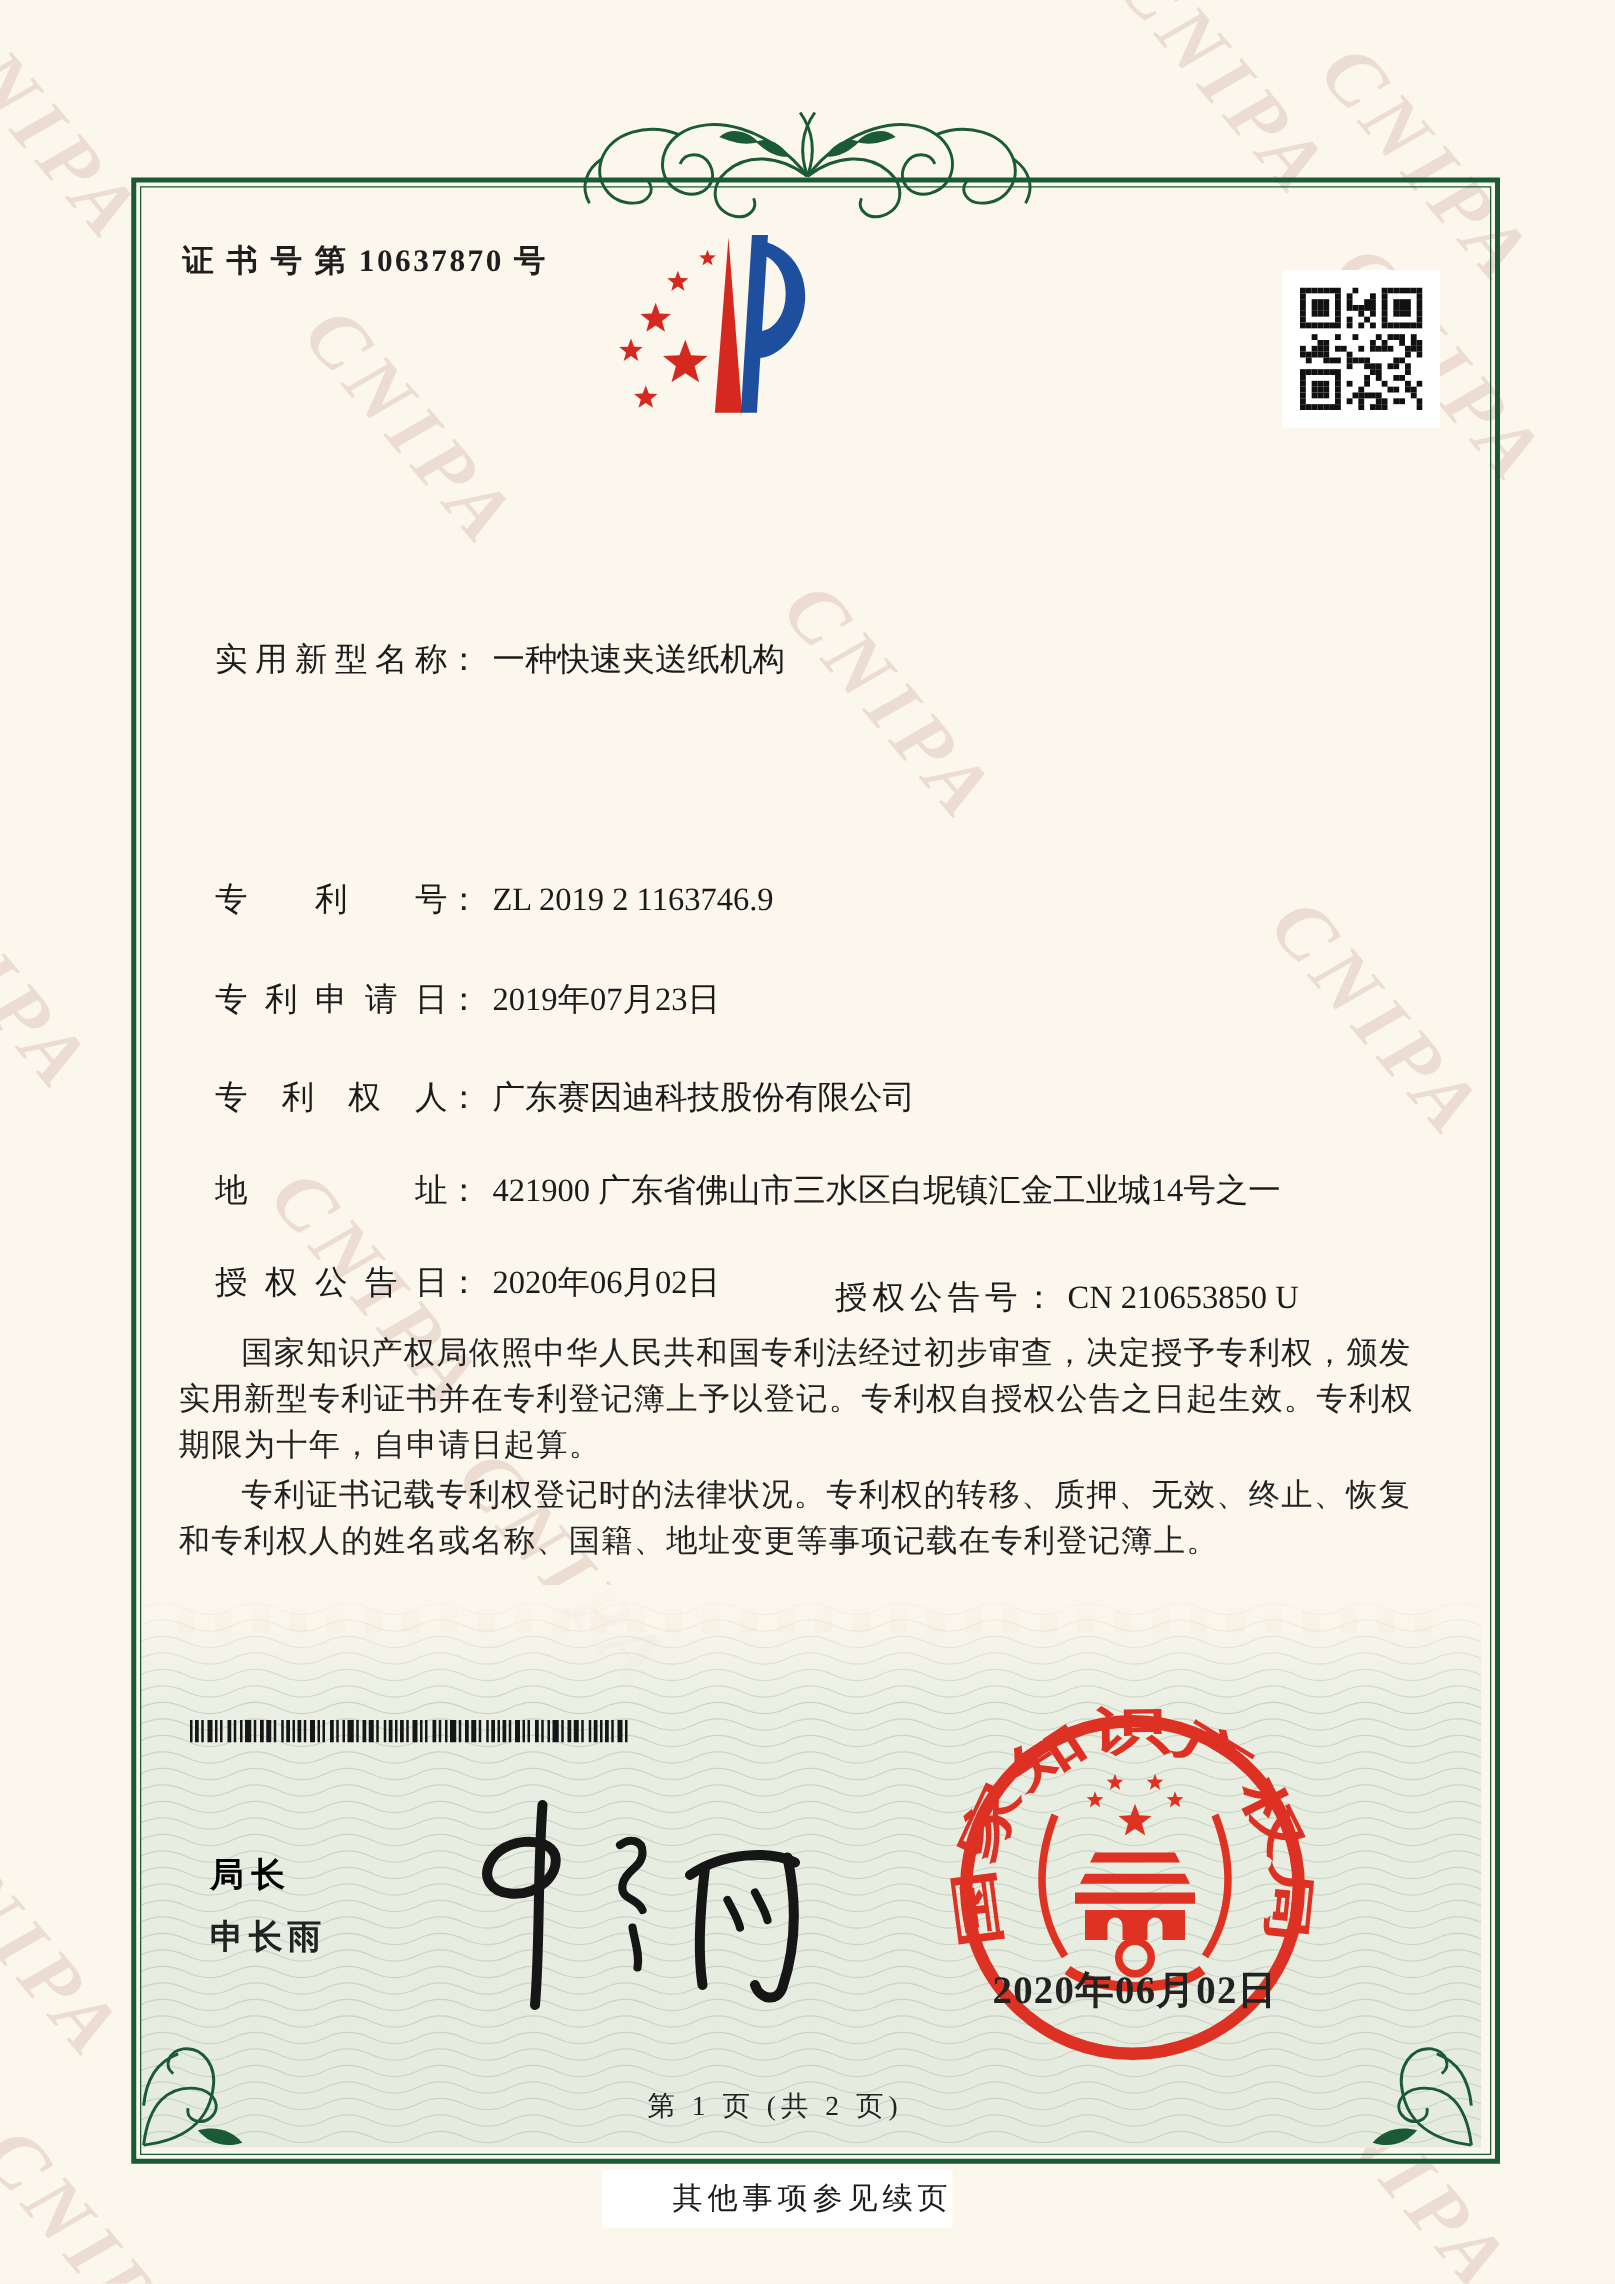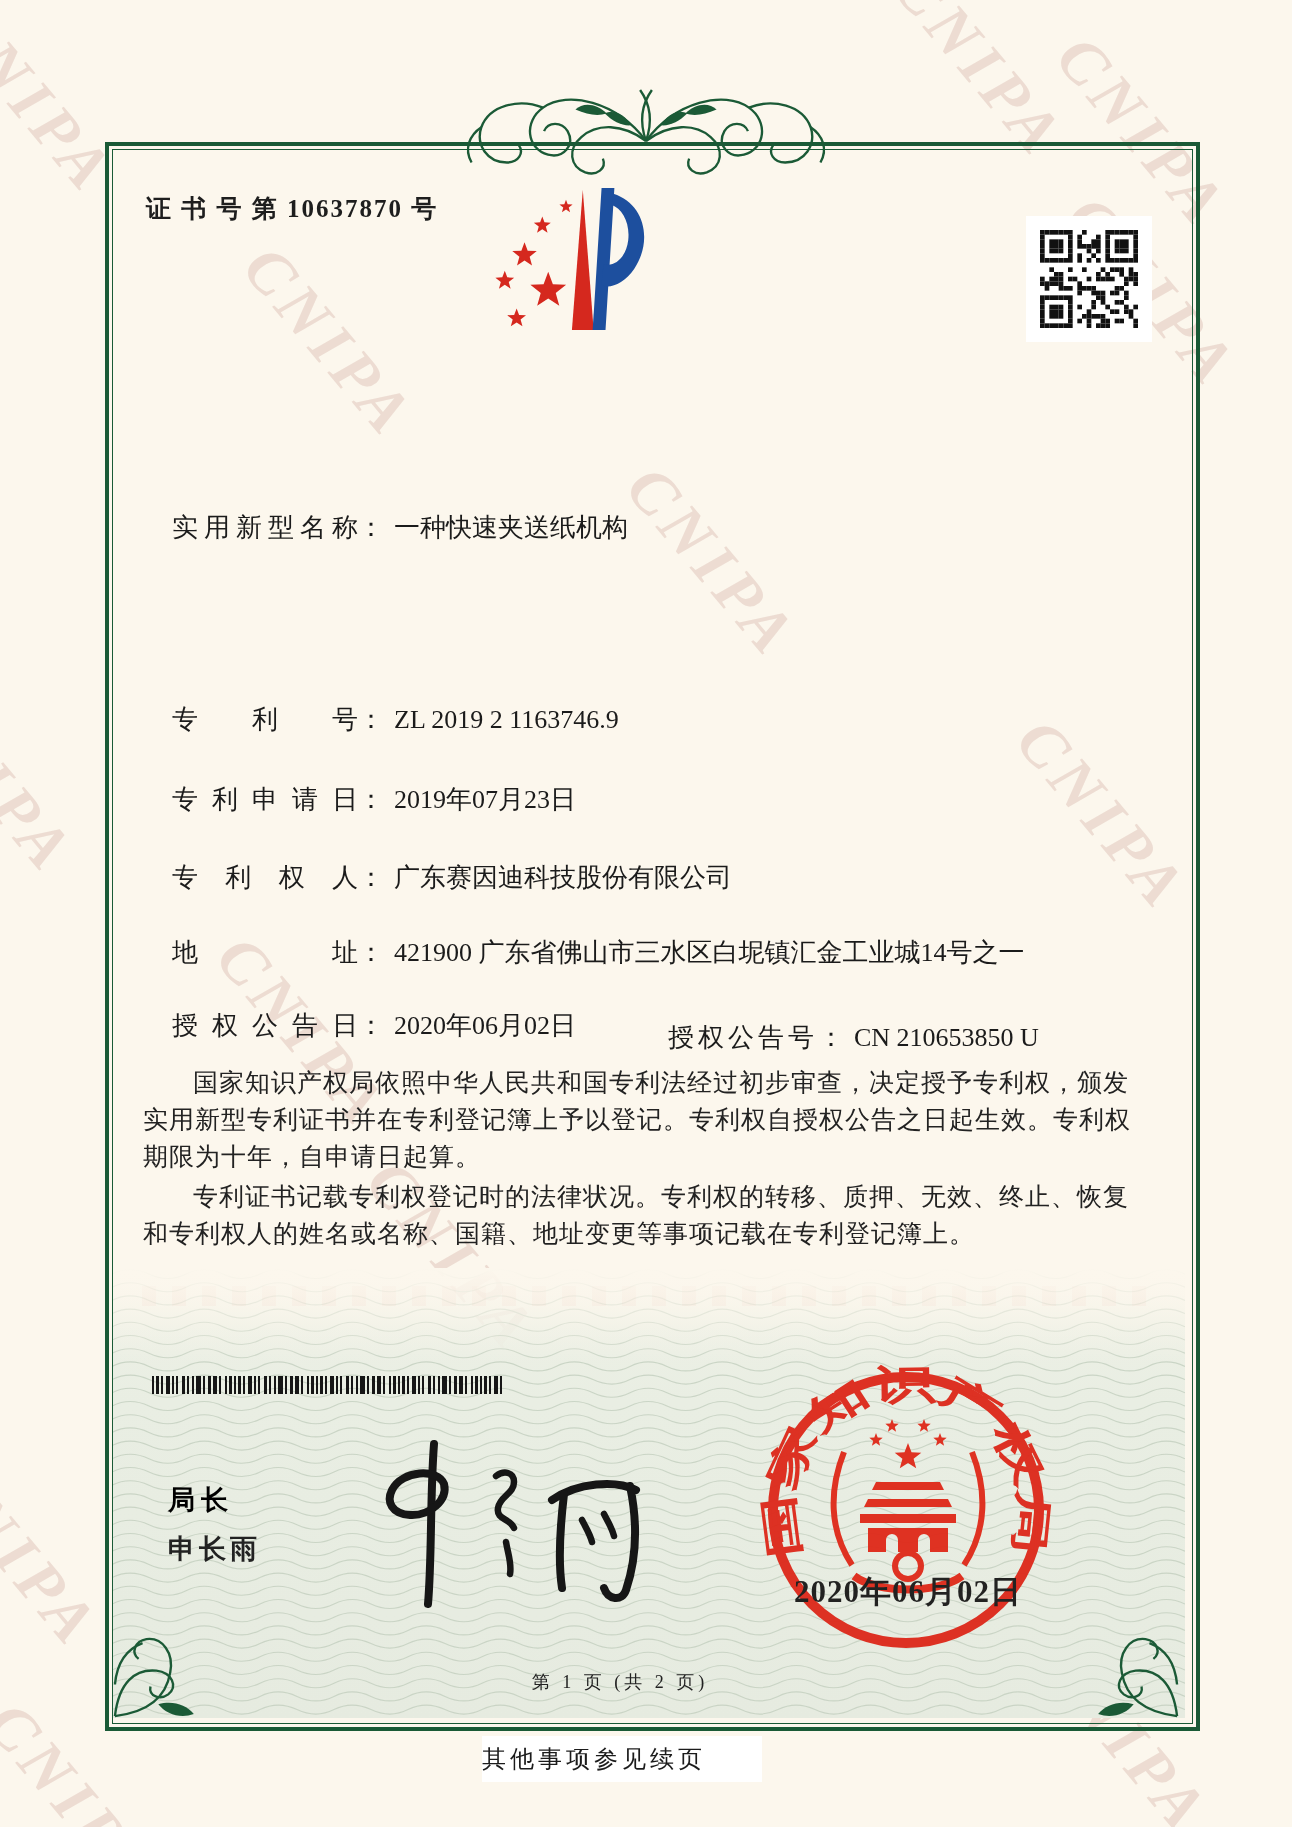--- a/index.html
+++ b/index.html
@@ -53,23 +53,23 @@
 
   
   .barcode{position:absolute;left:152px;top:1376px;width:356px;height:18px;z-index:6;}
   .officer-title{position:absolute;left:168px;top:1482px;z-index:6;
       font-family:"Liberation Sans","DejaVu Sans",sans-serif;font-weight:bold;font-size:27px;color:#000000;letter-spacing:6px;}
   .officer-name{position:absolute;left:168px;top:1531px;z-index:6;
       font-family:"Liberation Sans","DejaVu Sans",sans-serif;font-weight:bold;font-size:27px;color:#222;letter-spacing:4px;}
   .signature{position:absolute;left:368px;top:1436px;z-index:6;}
   .seal{position:absolute;left:756px;top:1360px;z-index:7;opacity:.96;}
   .page-info{position:absolute;left:0;top:1670px;width:1240px;text-align:center;z-index:6;
-             font-size:18px;color:#222;letter-spacing:4px;}
+             font-size:22px;color:#222;letter-spacing:4px;}
   .cont-note{position:absolute;left:482px;top:1736px;width:280px;height:46px;line-height:46px;z-index:6;
-             background:#ffffff;text-align:left;font-size:24px;color:#1b1b1b;letter-spacing:4px;}
+             background:#ffffff;text-align:right;font-size:24px;color:#1b1b1b;letter-spacing:4px;}
 </style>
 </head>
 <body>
 
 <div class="page">
 
   <span class="wm" style="left:-15px;top:-12px">CNIPA</span>
   <span class="wm" style="left:285px;top:232px">CNIPA</span>
   <span class="wm" style="left:935px;top:-48px">CNIPA</span>
   <span class="wm" style="left:1098px;top:22px">CNIPA</span>

